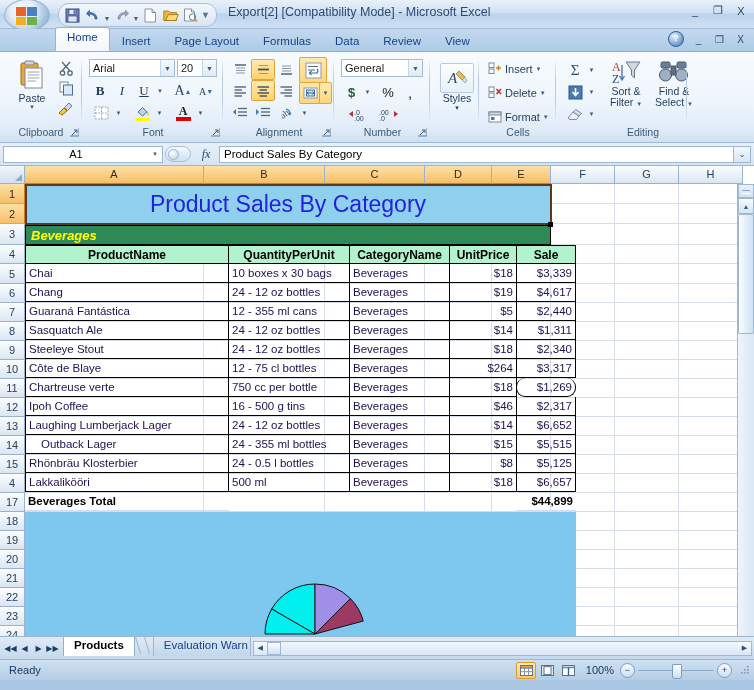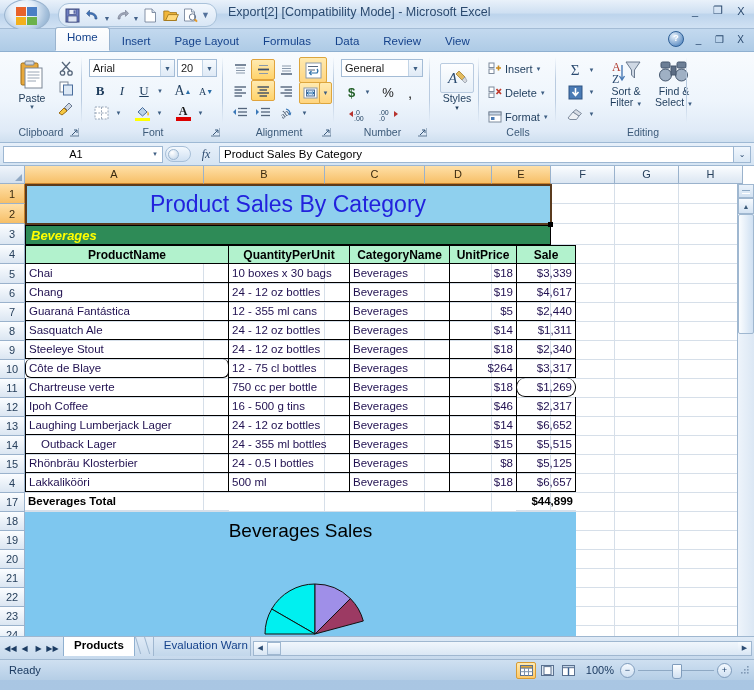--- a/index.html
+++ b/index.html
@@ -924,21 +924,21 @@
           <div class="cell datacell" style="left: 0px; top: 137px; width: 204px; height: 19px;">Sasquatch Ale</div>
           <div class="cell datacell" style="left: 203px; top: 137px; width: 122px; height: 19px;">24 - 12 oz bottles</div>
           <div class="cell datacell" style="left: 324px; top: 137px; width: 101px; height: 19px;">Beverages</div>
           <div class="cell datacell num" style="left: 424px; top: 137px; width: 68px; height: 19px;">$14</div>
           <div class="cell datacell num" style="left: 491px; top: 137px; width: 60px; height: 19px;">$1,311</div>
           <div class="cell datacell" style="left: 0px; top: 156px; width: 204px; height: 19px;">Steeleye Stout</div>
           <div class="cell datacell" style="left: 203px; top: 156px; width: 122px; height: 19px;">24 - 12 oz bottles</div>
           <div class="cell datacell" style="left: 324px; top: 156px; width: 101px; height: 19px;">Beverages</div>
           <div class="cell datacell num" style="left: 424px; top: 156px; width: 68px; height: 19px;">$18</div>
           <div class="cell datacell num" style="left: 491px; top: 156px; width: 60px; height: 19px;">$2,340</div>
-          <div class="cell datacell" style="left: 0px; top: 175px; width: 204px; height: 19px; border-radius: 6px;">Côte de Blaye</div>
+          <div class="cell datacell" style="left: 0px; top: 175px; width: 204px; height: 19px;">Côte de Blaye</div>
           <div class="cell datacell" style="left: 203px; top: 175px; width: 122px; height: 19px;">12 - 75 cl bottles</div>
           <div class="cell datacell" style="left: 324px; top: 175px; width: 101px; height: 19px;">Beverages</div>
           <div class="cell datacell num" style="left: 424px; top: 175px; width: 68px; height: 19px;">$264</div>
           <div class="cell datacell num" style="left: 491px; top: 175px; width: 60px; height: 19px;">$3,317</div>
           <div class="cell datacell" style="left: 0px; top: 194px; width: 204px; height: 19px;">Chartreuse verte</div>
           <div class="cell datacell" style="left: 203px; top: 194px; width: 122px; height: 19px;">750 cc per bottle</div>
           <div class="cell datacell" style="left: 324px; top: 194px; width: 101px; height: 19px;">Beverages</div>
           <div class="cell datacell num" style="left: 424px; top: 194px; width: 68px; height: 19px;">$18</div>
           <div class="cell datacell num" style="left: 491px; top: 194px; width: 60px; height: 19px; border-radius: 9px;">$1,269</div>
           <div class="cell datacell" style="left: 0px; top: 213px; width: 204px; height: 19px;">Ipoh Coffee</div>
@@ -965,21 +965,20 @@
           <div class="cell datacell" style="left: 203px; top: 289px; width: 122px; height: 19px;">500 ml</div>
           <div class="cell datacell" style="left: 324px; top: 289px; width: 101px; height: 19px;">Beverages</div>
           <div class="cell datacell num" style="left: 424px; top: 289px; width: 68px; height: 19px;">$18</div>
           <div class="cell datacell num" style="left: 491px; top: 289px; width: 60px; height: 19px;">$6,657</div>
         </div>
 
       <div class="cell totcell" style="left:0;top:308px;width:204px;height:19px;border-bottom:1px solid #d6dfe9;">Beverages Total</div>
       <div class="cell totcell num" style="left:491px;top:308px;width:60px;height:19px;border-bottom:1px solid #d6dfe9;">$44,899</div>
 
       <div class="chartarea" style="left:0;top:328px;width:551px;height:125px;">
-        <div class="charttitle" style="top:8px;">Beverages Sales</div>
         <svg width="551" height="125" style="position:absolute;left:0;top:0;">
           <g transform="translate(290,122)">
             <path d="M0,0 L0,-50 A50,50 0 0,0 -43.3,-25 Z" fill="#00f0f0" stroke="#111" stroke-width="1"></path>
             <path d="M0,0 L0,-50 A50,50 0 0,1 35.4,-35.4 Z" fill="#9f8fe8" stroke="#111" stroke-width="1"></path>
             <path d="M0,0 L35.4,-35.4 A50,50 0 0,1 48.3,-13 Z" fill="#9c3a63" stroke="#111" stroke-width="1"></path>
             <path d="M0,0 L-43.3,-25 A50,50 0 0,0 -50,0 Z" fill="#00f0f0" stroke="#111" stroke-width="1"></path>
           </g>
         </svg>
       </div>
 

